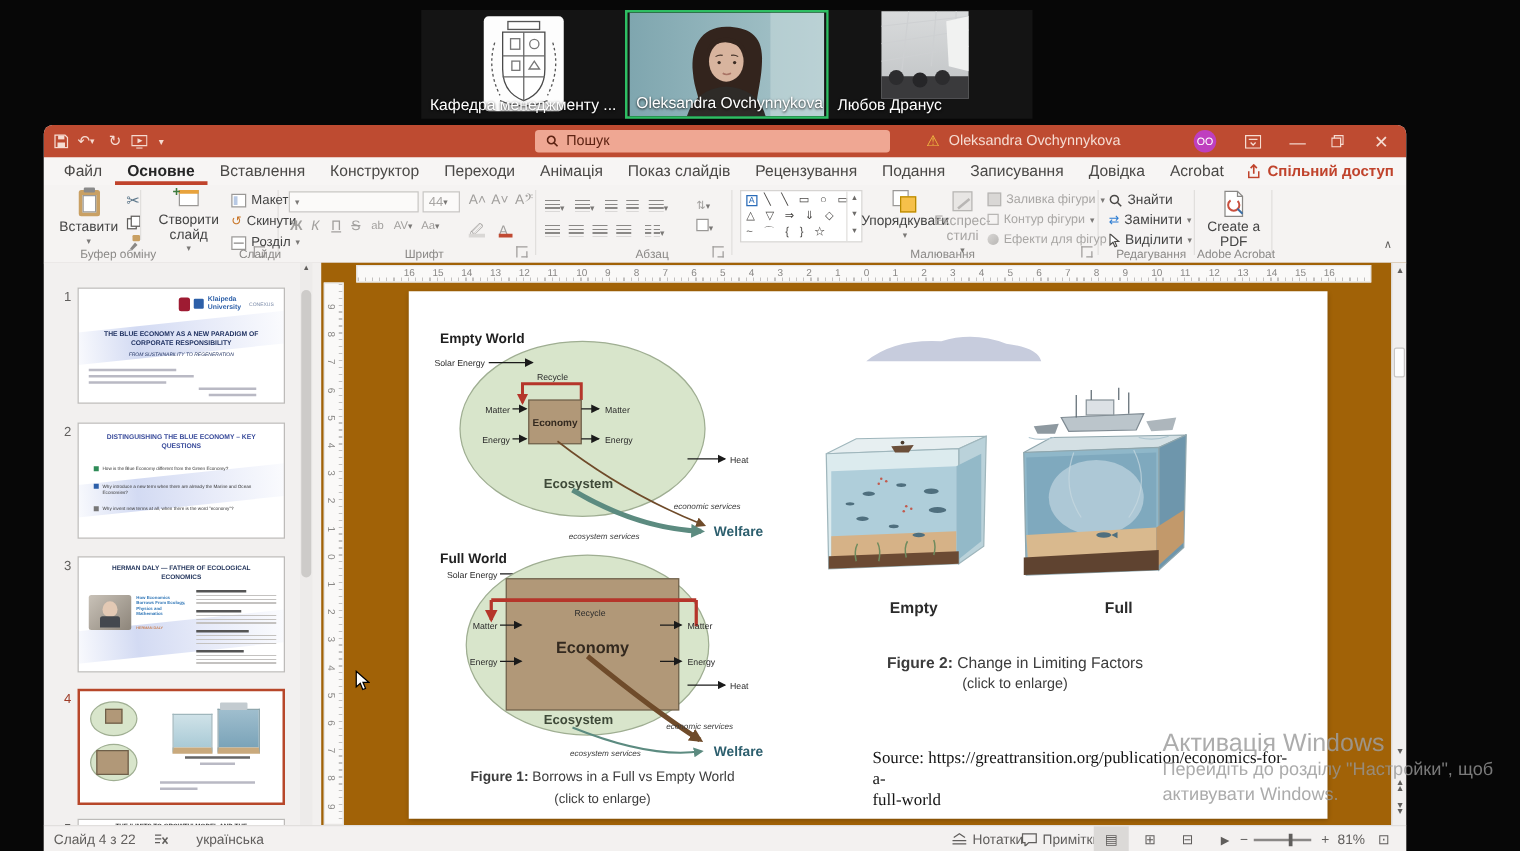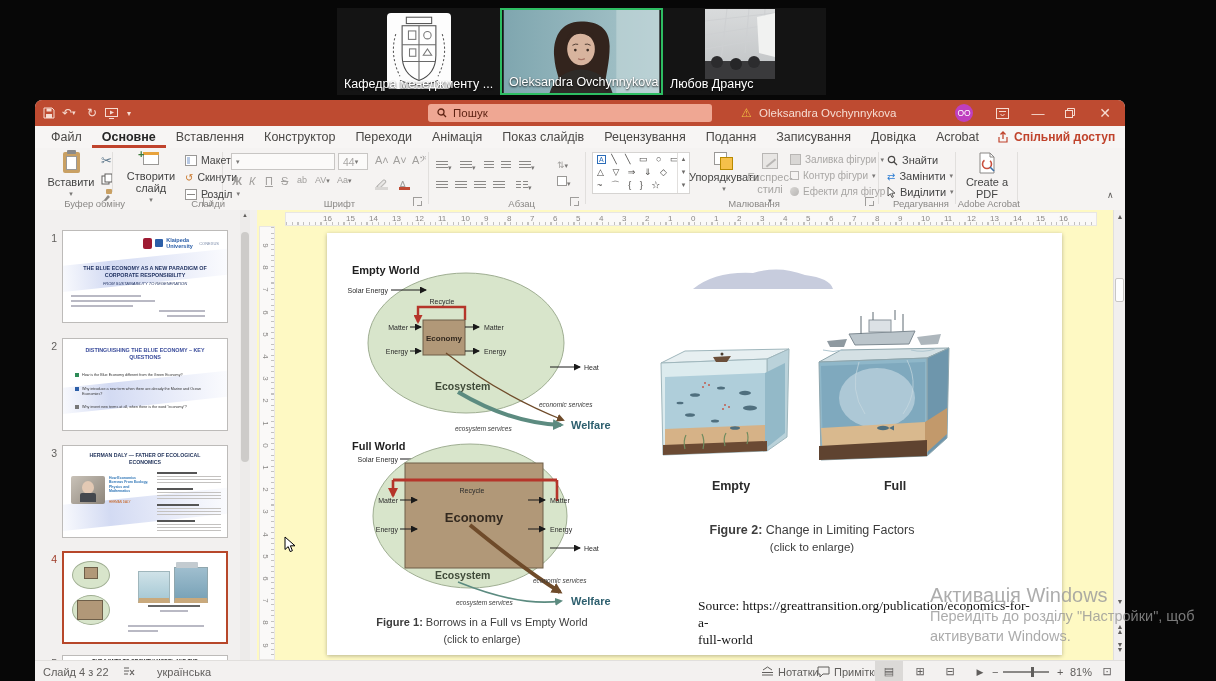--- a/index.html
+++ b/index.html
@@ -42,21 +42,21 @@
   #content{position:absolute;left:0;top:110px;width:1090px;height:450px;overflow:hidden}
   #thumbpanel{position:absolute;left:0;top:0;width:222px;height:450px;background:#F2F0EF;border-right:1px solid #D8D6D4;overflow:hidden}
   .thumb{position:absolute;left:27px;width:166px;height:93px;background:#fff;border:1px solid #BDBBB9;box-sizing:border-box;overflow:hidden}
   .thumb.sel{border:2px solid #B7472A}
   .tnum{position:absolute;left:6px;width:16px;text-align:right;font-size:10.5px;color:#605E5C}
   .swoosh{position:absolute;left:-10px;top:26px;width:190px;height:26px;background:linear-gradient(90deg,rgba(108,132,212,0),rgba(128,150,220,.35) 30%,rgba(160,175,230,.25) 60%,rgba(108,132,212,0));transform:rotate(-6deg)}
   .bar{position:absolute;height:2px;background:#B9B9C4}
   .parblock{position:absolute;background:repeating-linear-gradient(#C4C2C0 0 1px,transparent 1px 3px)}
   #thumb-scroll{position:absolute;left:205px;top:0;width:10px;height:450px;background:#EDEBEA}
   #thumb-scroll .sthumb{position:absolute;left:1px;width:8px;top:22px;height:230px;background:#CDCBC9;border-radius:4px}
-  #canvas{position:absolute;left:222px;top:0;width:868px;height:450px;background:#fef9c3}
+  #canvas{position:absolute;left:222px;top:0;width:868px;height:450px;background:#a16207}
   #hruler{position:absolute;left:28px;top:2px;width:812px;height:14px;background:#FAF9F8;border:1px solid #E8E6E4;box-sizing:border-box;background-image:repeating-linear-gradient(90deg,rgba(150,148,146,.55) 0 1px,transparent 1px 5.75px);background-size:100% 3px;background-position:0 9px;background-repeat:no-repeat}
   .hnum{position:absolute;top:1px;font-size:8px;color:#8A8886}
   #vruler{position:absolute;left:2px;top:16px;width:16px;height:434px;background:#FAF9F8;border:1px solid #E8E6E4;box-sizing:border-box;background-image:repeating-linear-gradient(rgba(150,148,146,.55) 0 1px,transparent 1px 5.55px);background-size:3px 100%;background-position:11px 0;background-repeat:no-repeat}
   .vnum{position:absolute;left:3px;font-size:8px;color:#8A8886;transform:rotate(90deg)}
   #slide{position:absolute;left:70px;top:23px;width:735px;height:422px;background:#fff;box-shadow:0 1px 4px rgba(0,0,0,.28)}
   #vscroll{position:absolute;left:856px;top:0;width:12px;height:450px;background:#F1EFEE;border-left:1px solid #E1DFDD;box-sizing:border-box}
   #vscroll .arr{position:absolute;left:0;width:12px;text-align:center;font-size:7px;color:#605E5C}
   #vscroll .sthumb{position:absolute;left:1px;width:9px;top:68px;height:24px;background:#FDFDFD;border:1px solid #C8C6C4;box-sizing:border-box;border-radius:2px}
   
   .dtitle{font-weight:700;font-size:11px;fill:#1f1f1f}

